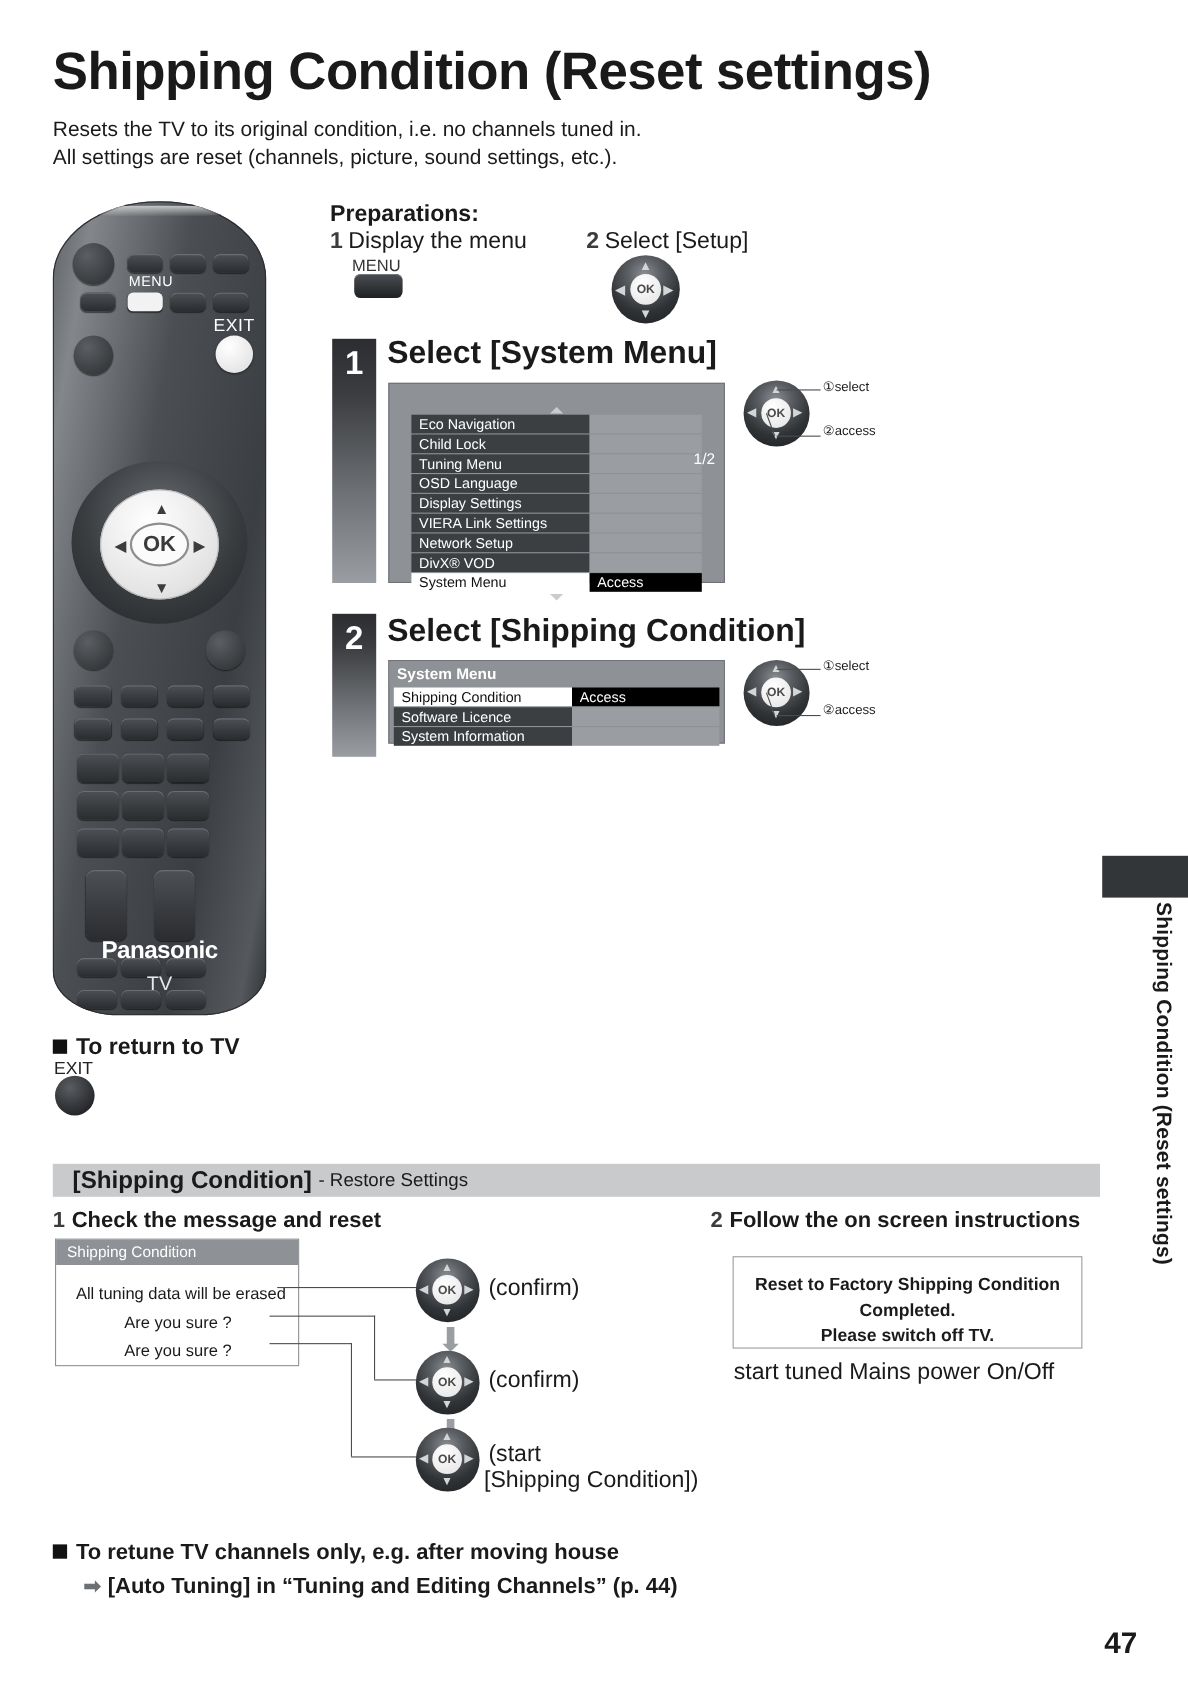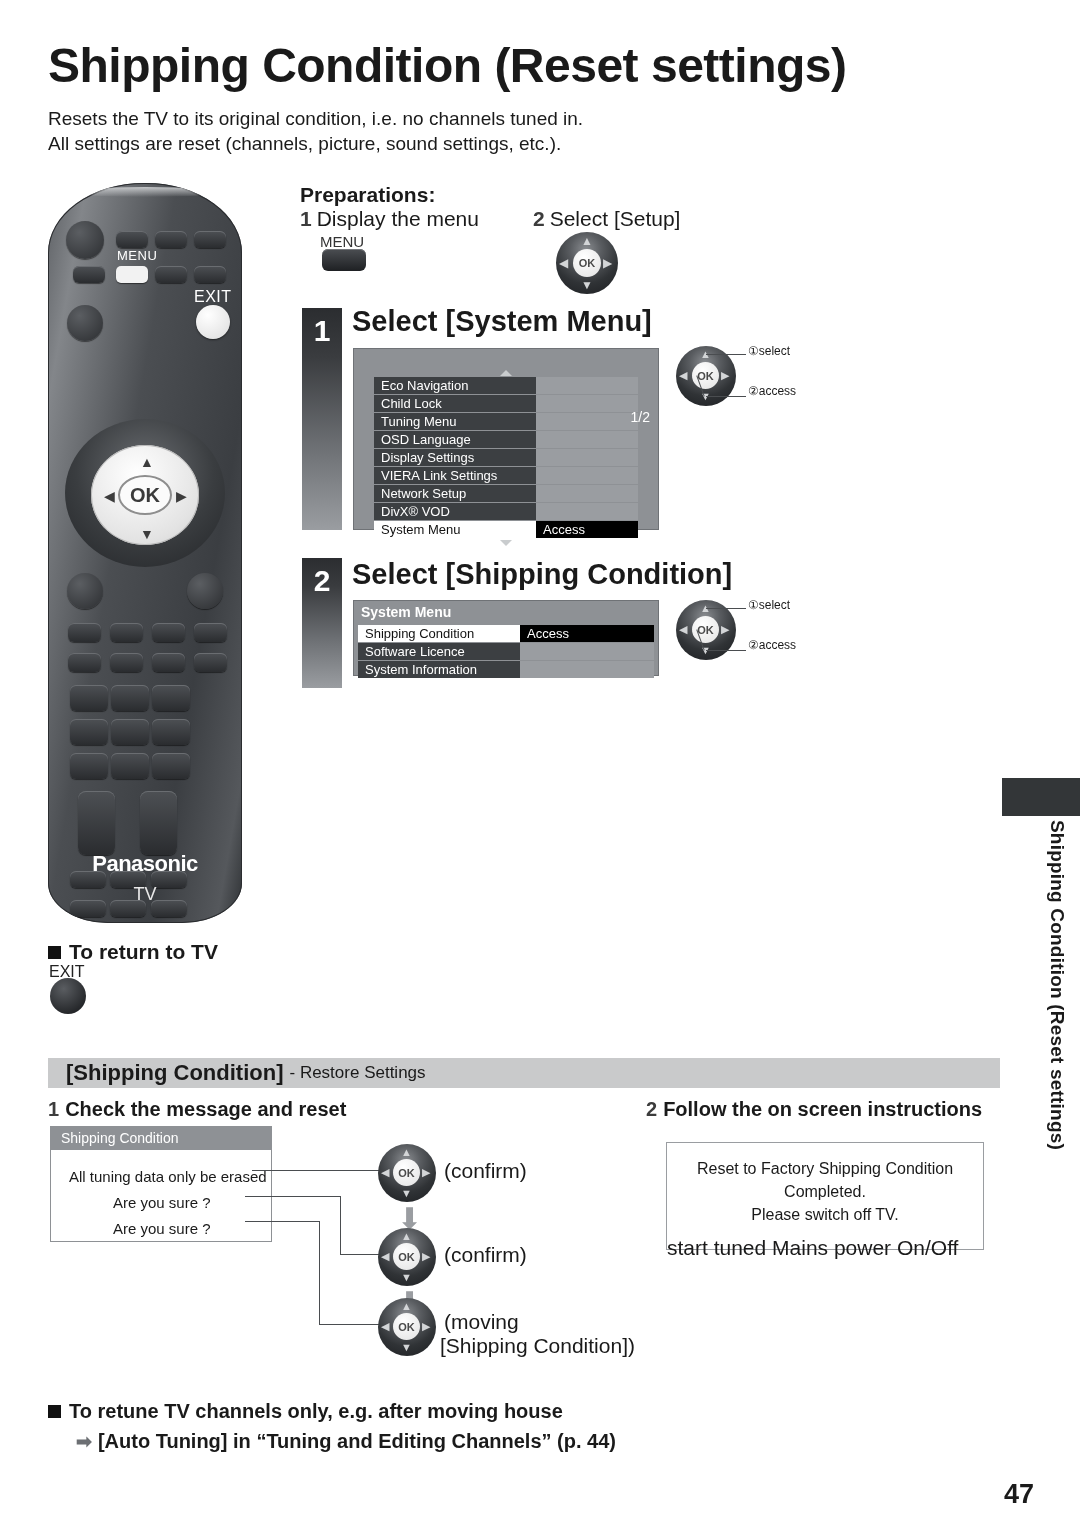--- a/index.html
+++ b/index.html
@@ -462,21 +462,21 @@
   <span class="b2">- Restore Settings</span>
 </div>
 
 <div class="sub-head" style="left:48px; top:1098px;">
   <span class="n">1</span><span>Check the message and reset</span>
 </div>
 
 <div class="dlg" style="left:50px; top:1126px; width:222px; height:116px;">
   <div class="dlg-title">Shipping Condition</div>
   <div class="dlg-body">
-    <div class="dlg-l1">All tuning data only be erased</div>
+    <div class="dlg-l1">All tuning data will be erased</div>
     <div class="dlg-l2">Are you sure ?</div>
     <div class="dlg-l3">Are you sure ?</div>
   </div>
 </div>
 
 <div class="hint-line" style="left:252px; top:1170px; width:127px;"></div>
 <div class="hint-line" style="left:245px; top:1196px; width:96px;"></div>
 <div class="hint-line" style="left:340px; top:1196px; width:1px; height:58px;"></div>
 <div class="hint-line" style="left:340px; top:1254px; width:39px;"></div>
 <div class="hint-line" style="left:245px; top:1221px; width:75px;"></div>
@@ -508,28 +508,28 @@
 <div class="arrow-glyph" style="left:397px; top:1288px;">⬇</div>
 
 <div class="cpad" style="left:378px; top:1298px; width:58px; height:58px;">
   <div class="ring"></div>
   <div class="okc" style="left:15px; top:15px; width:27px; height:27px; font-size:11px;">OK</div>
   <span class="ar" style="left:23px; top:3px; font-size:11px;">▲</span>
   <span class="ar" style="left:23px; top:44px; font-size:11px;">▼</span>
   <span class="ar" style="left:3px; top:23px; font-size:11px;">◀</span>
   <span class="ar" style="left:44px; top:23px; font-size:11px;">▶</span>
 </div>
-<div class="cap" style="left:444px; top:1310px;">(moving</div>
+<div class="cap" style="left:444px; top:1310px;">(start</div>
 <div class="cap" style="left:440px; top:1334px;">[Shipping Condition])</div>
 
 <div class="sub-head" style="left:646px; top:1098px;">
   <span class="n">2</span><span>Follow the on screen instructions</span>
 </div>
 
-<div class="msgbox" style="left:666px; top:1142px; width:318px; height:108px;">
+<div class="msgbox" style="left:666px; top:1142px; width:318px; height:84px;font-weight:bold;">
   <div>Reset to Factory Shipping Condition</div>
   <div>Completed.</div>
   <div>Please switch off TV.</div>
 </div>
 
 <div class="bullet-note" style="left:654px; top:1234px;">
   <div style="padding-left:13px;">start tuned Mains power On/Off</div>
 </div>
 
 <div class="foot1" style="left:48px; top:1400px;">

